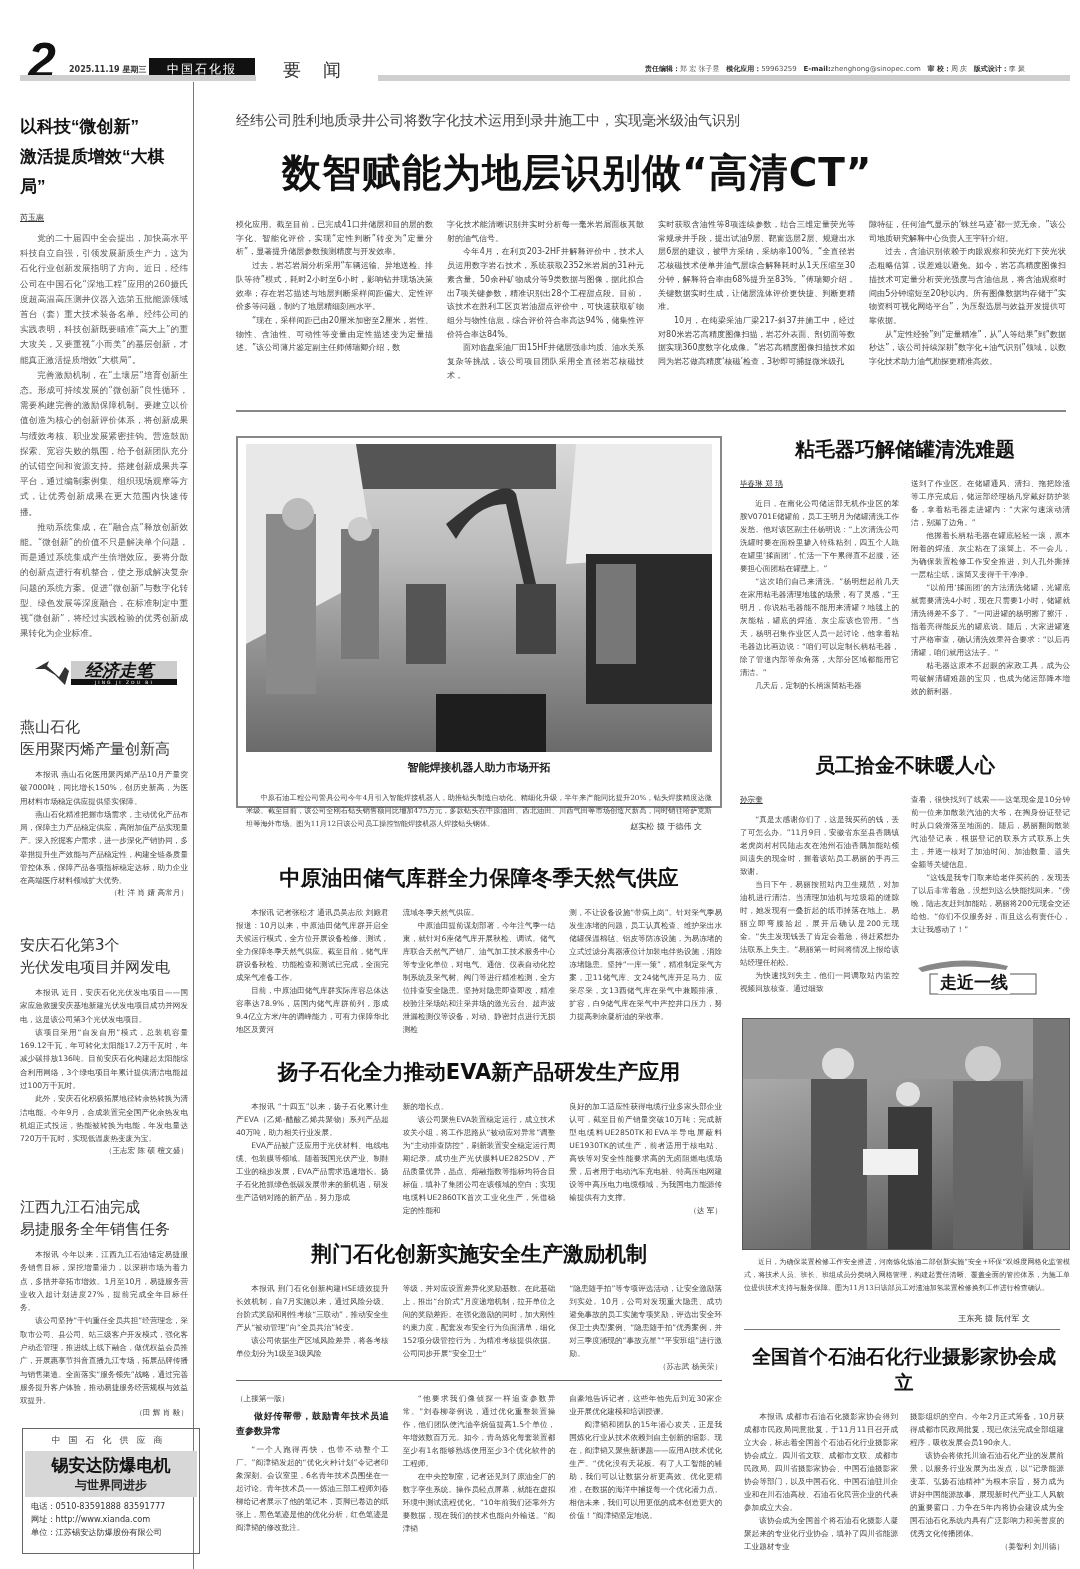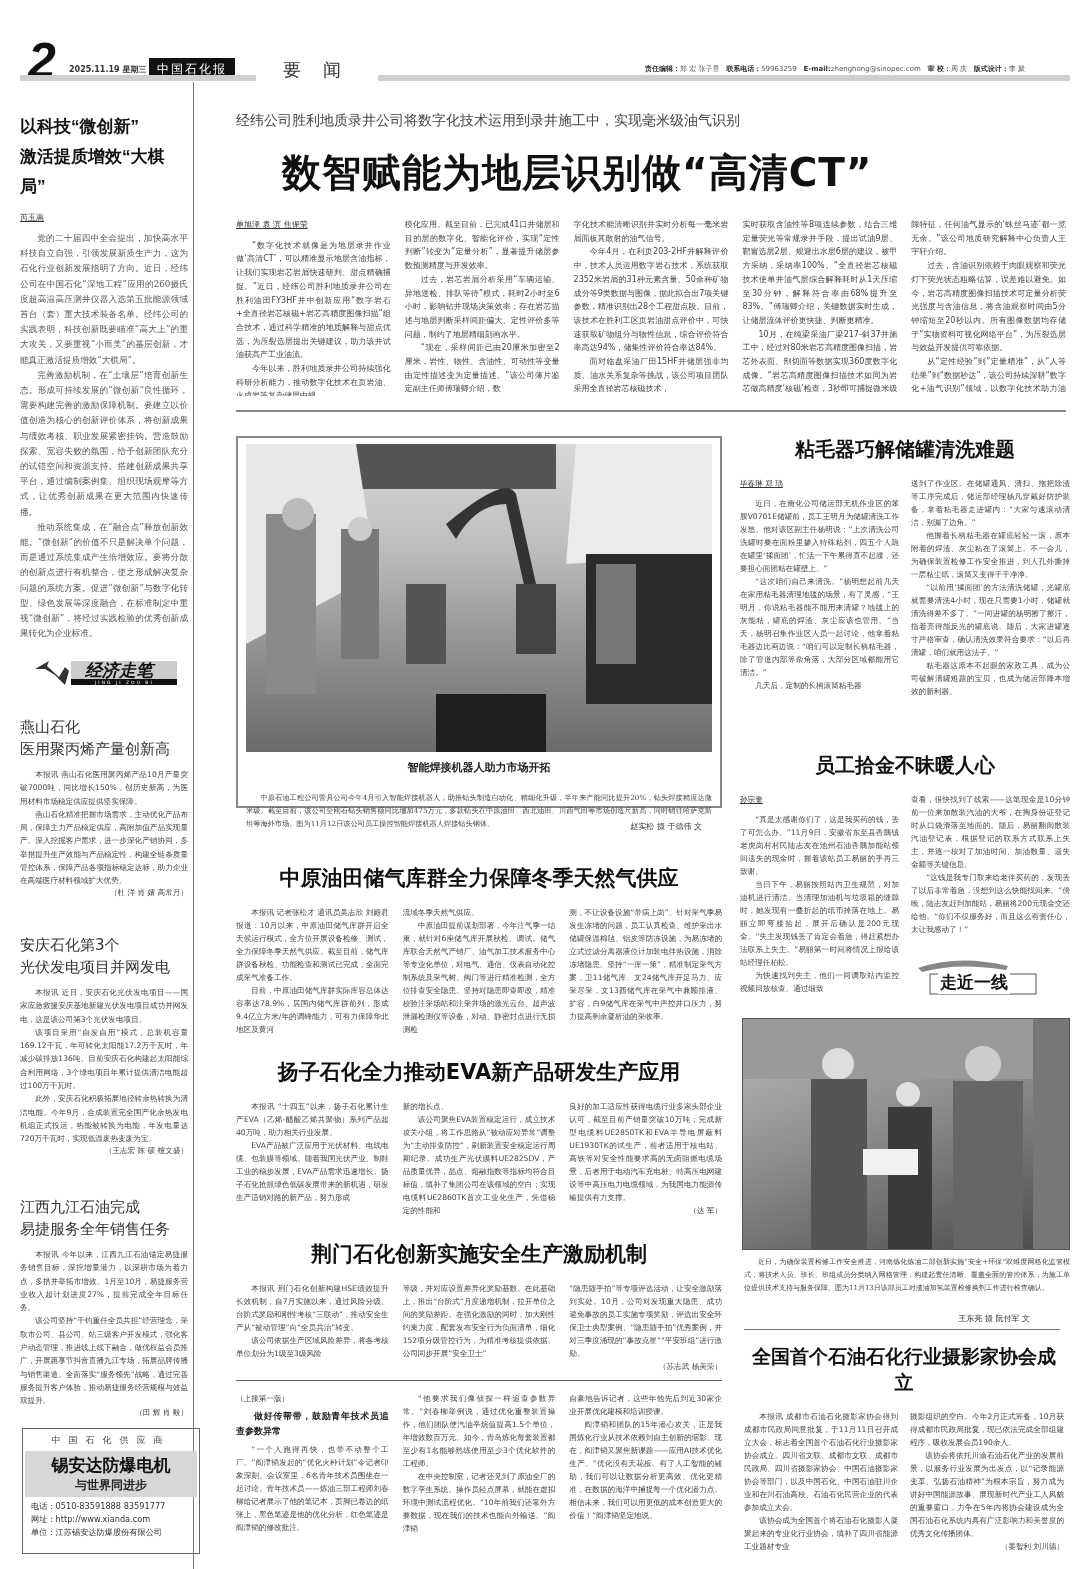--- a/index.html
+++ b/index.html
@@ -3,21 +3,21 @@
 <meta charset="utf-8">
 <style>
 *{box-sizing:border-box;margin:0;padding:0}
 html,body{width:1080px;height:1569px;background:#fff;overflow:hidden}
 body{position:relative;font-family:"DejaVu Sans","Liberation Sans",sans-serif;color:#222}
 .abs{position:absolute}
 .serif{font-family:"DejaVu Serif","Liberation Serif",serif}
 
 .pgnum{left:28px;top:36px;font-size:50px;font-weight:900;font-style:italic;line-height:50px;color:#111;font-family:"Liberation Sans",sans-serif}
 .hdate{left:69px;top:64px;font-size:8px;font-weight:bold;color:#333}
-.masthead{left:149px;top:58px;width:86px;height:22px;background:#111;color:#fff;font-size:12px;line-height:22px;text-align:center;letter-spacing:2px;font-family:"DejaVu Serif",serif}
+.masthead{left:149px;top:58px;width:106px;height:22px;background:#111;color:#fff;font-size:12px;line-height:22px;text-align:center;letter-spacing:2px;font-family:"DejaVu Serif",serif}
 .hbar1{left:20px;top:75px;width:236px;height:6px;background:#cfcfcf}
 .section{left:283px;top:58px;font-size:18px;letter-spacing:22px;color:#333;font-family:"DejaVu Serif",serif}
 .hbar2{left:378px;top:75px;width:692px;height:6px;background:#cfcfcf}
 .credits{left:645px;top:64px;font-size:7px;color:#555;white-space:nowrap}
 .credits b{color:#333}
 .vline{left:193px;top:82px;width:1px;height:1487px;background:#777}
 
 .lcol{left:20px;width:168px}
 .lh1{font-size:17px;font-weight:bold;line-height:30px;color:#111;font-family:Liberation Sans, sans-serif}
 .byline{font-size:8px;text-decoration:underline;color:#333}
@@ -54,21 +54,21 @@
 <body>
 
 <div class="abs pgnum">2</div>
 <div class="abs hdate">2025.11.19 星期三</div>
 <div class="abs masthead">中国石化报</div>
 <div class="abs hbar1"></div>
 <div class="abs section">要闻</div>
 <div class="abs hbar2"></div>
 <div class="abs credits">
   <b>责任编辑：</b><span>郑 宏 张子昱</span>&nbsp;&nbsp;
-  <b>联系电话：</b><span>59963259</span>&nbsp;&nbsp;
+  <b>模化应用：</b><span>59963259</span>&nbsp;&nbsp;
   <b>E-mail:</b><span>zhenghong@sinopec.com</span>&nbsp;&nbsp;
   <b>审 校：</b><span>周 庆</span>&nbsp;&nbsp;
   <b>版式设计：</b><span>李 聚</span>
 </div>
 <div class="abs vline"></div>
 
 <div class="abs lcol" style="top:112px">
   <div class="lh1">以科技“微创新”</div>
   <div class="lh1">激活提质增效“大棋局”</div>
   <div class="byline" style="margin-top:10px;margin-bottom:8px">芮玉惠</div>
@@ -130,25 +130,20 @@
     <div>电话：0510-83591888  83591777</div>
     <div>网址：http://www.xianda.com</div>
     <div>单位：江苏锡安达防爆股份有限公司</div>
   </div>
 </div>
 
 <div class="abs subtitle">经纬公司胜利地质录井公司将数字化技术运用到录井施工中，实现毫米级油气识别</div>
 <div class="abs maintitle">数智赋能为地层识别做“高清CT”</div>
 <div class="abs" style="left:236px;top:218px;width:830px;height:178px;overflow:hidden">
   <div class="cols">
-    <div class="col">
-      <p class="bl">单旭泽 袁 滨 焦保荣</p>
-      <p>“数字化技术就像是为地层录井作业做‘高清CT’，可以精准显示地层含油指标，让我们实现岩芯岩屑快速研判、甜点精确捕捉。”近日，经纬公司胜利地质录井公司在胜利油田FY3HF井中创新应用“数字岩石+全直径岩芯核磁+岩芯高精度图像扫描”组合技术，通过科学精准的地质解释与甜点优选，为压裂选层提出关键建议，助力该井试油获高产工业油流。</p>
-      <p>今年以来，胜利地质录井公司持续强化科研分析能力，推动数字化技术在页岩油、火成岩等复杂储层中规</p>
-    </div>
     <div class="col">
       <p style="text-indent:0">模化应用。截至目前，已完成41口井储层和目的层的数字化、智能化评价，实现“定性判断”转变为“定量分析”，显著提升储层参数预测精度与开发效率。</p>
       <p>过去，岩芯岩屑分析采用“车辆运输、异地送检、排队等待”模式，耗时2小时至6小时，影响钻井现场决策效率；存在岩芯描述与地层判断采样间距偏大、定性评价多等问题，制约了地层精细刻画水平。</p>
       <p>“现在，采样间距已由20厘米加密至2厘米，岩性、物性、含油性、可动性等变量由定性描述变为定量描述。”该公司薄片鉴定副主任师傅瑞卿介绍，数</p>
     </div>
     <div class="col">
       <p style="text-indent:0">字化技术能清晰识别并实时分析每一毫米岩屑面板其散射的油气信号。</p>
       <p>今年4月，在利页203-2HF井解释评价中，技术人员运用数字岩石技术，系统获取2352米岩屑的31种元素含量、50余种矿物成分等9类数据与图像，据此拟合出7项关键参数，精准识别出28个工程甜点段。目前，该技术在胜利工区页岩油甜点评价中，可快速获取矿物组分与物性信息，综合评价符合率高达94%，储集性评价符合率达84%。</p>
       <p>面对临盘采油厂田15HF井储层强非均质、油水关系复杂等挑战，该公司项目团队采用全直径岩芯核磁技术，</p>
     </div>

